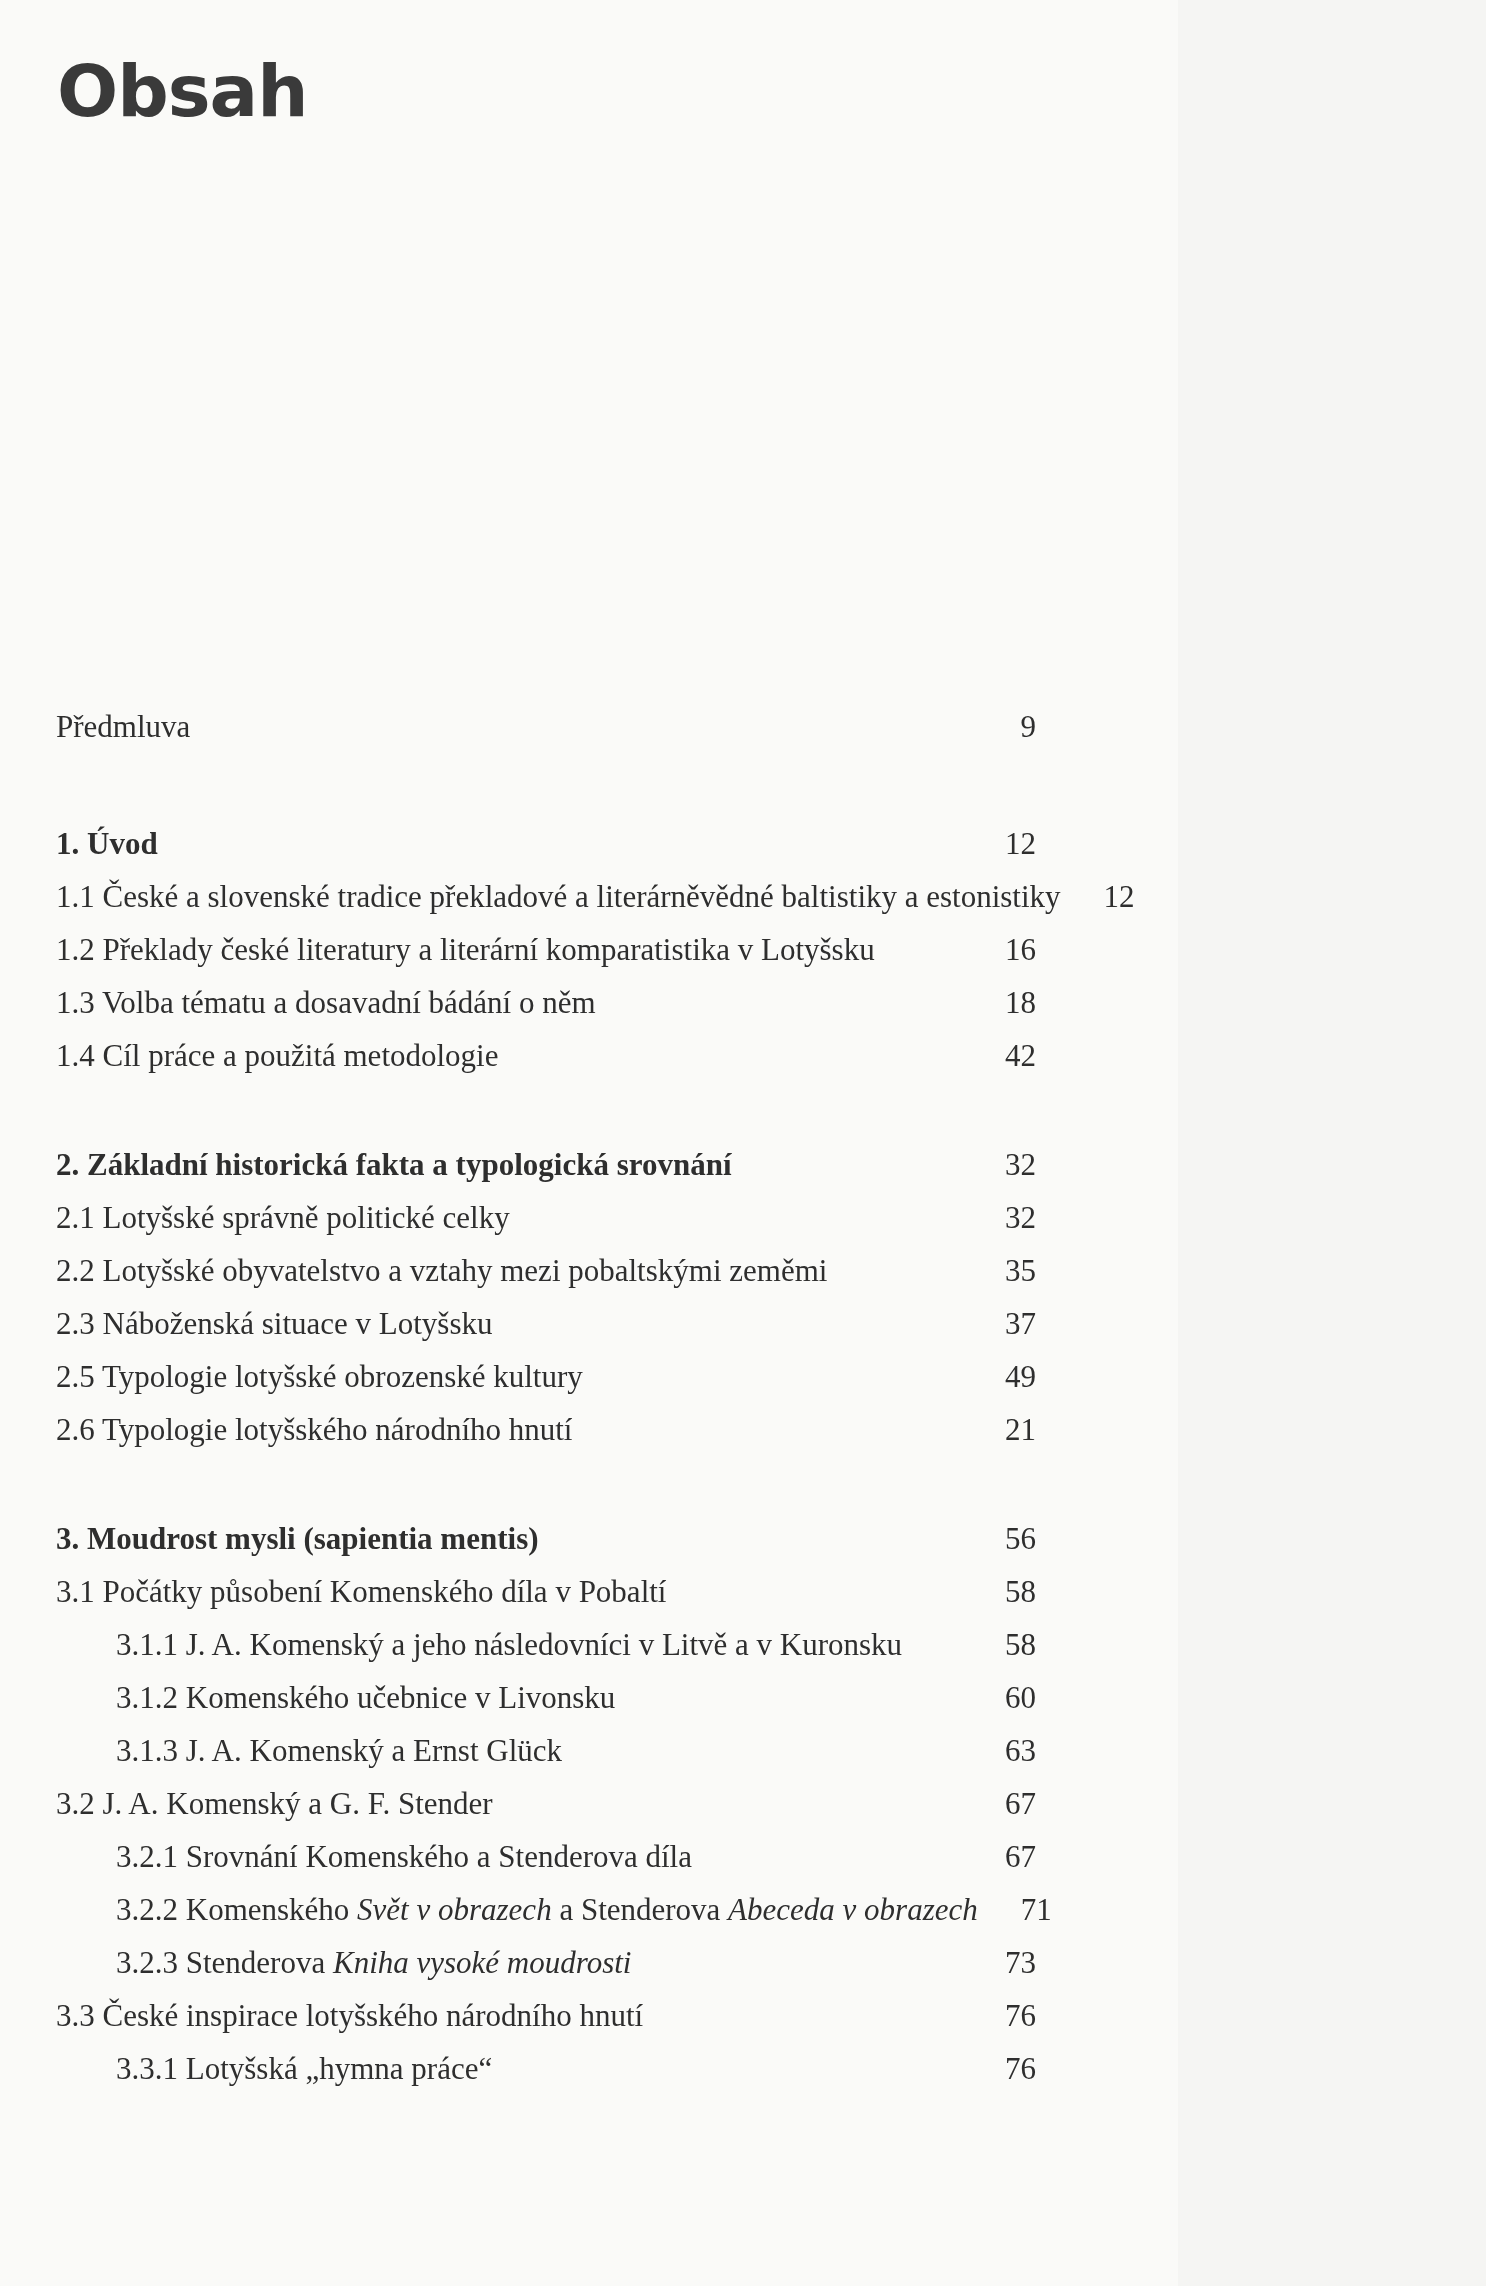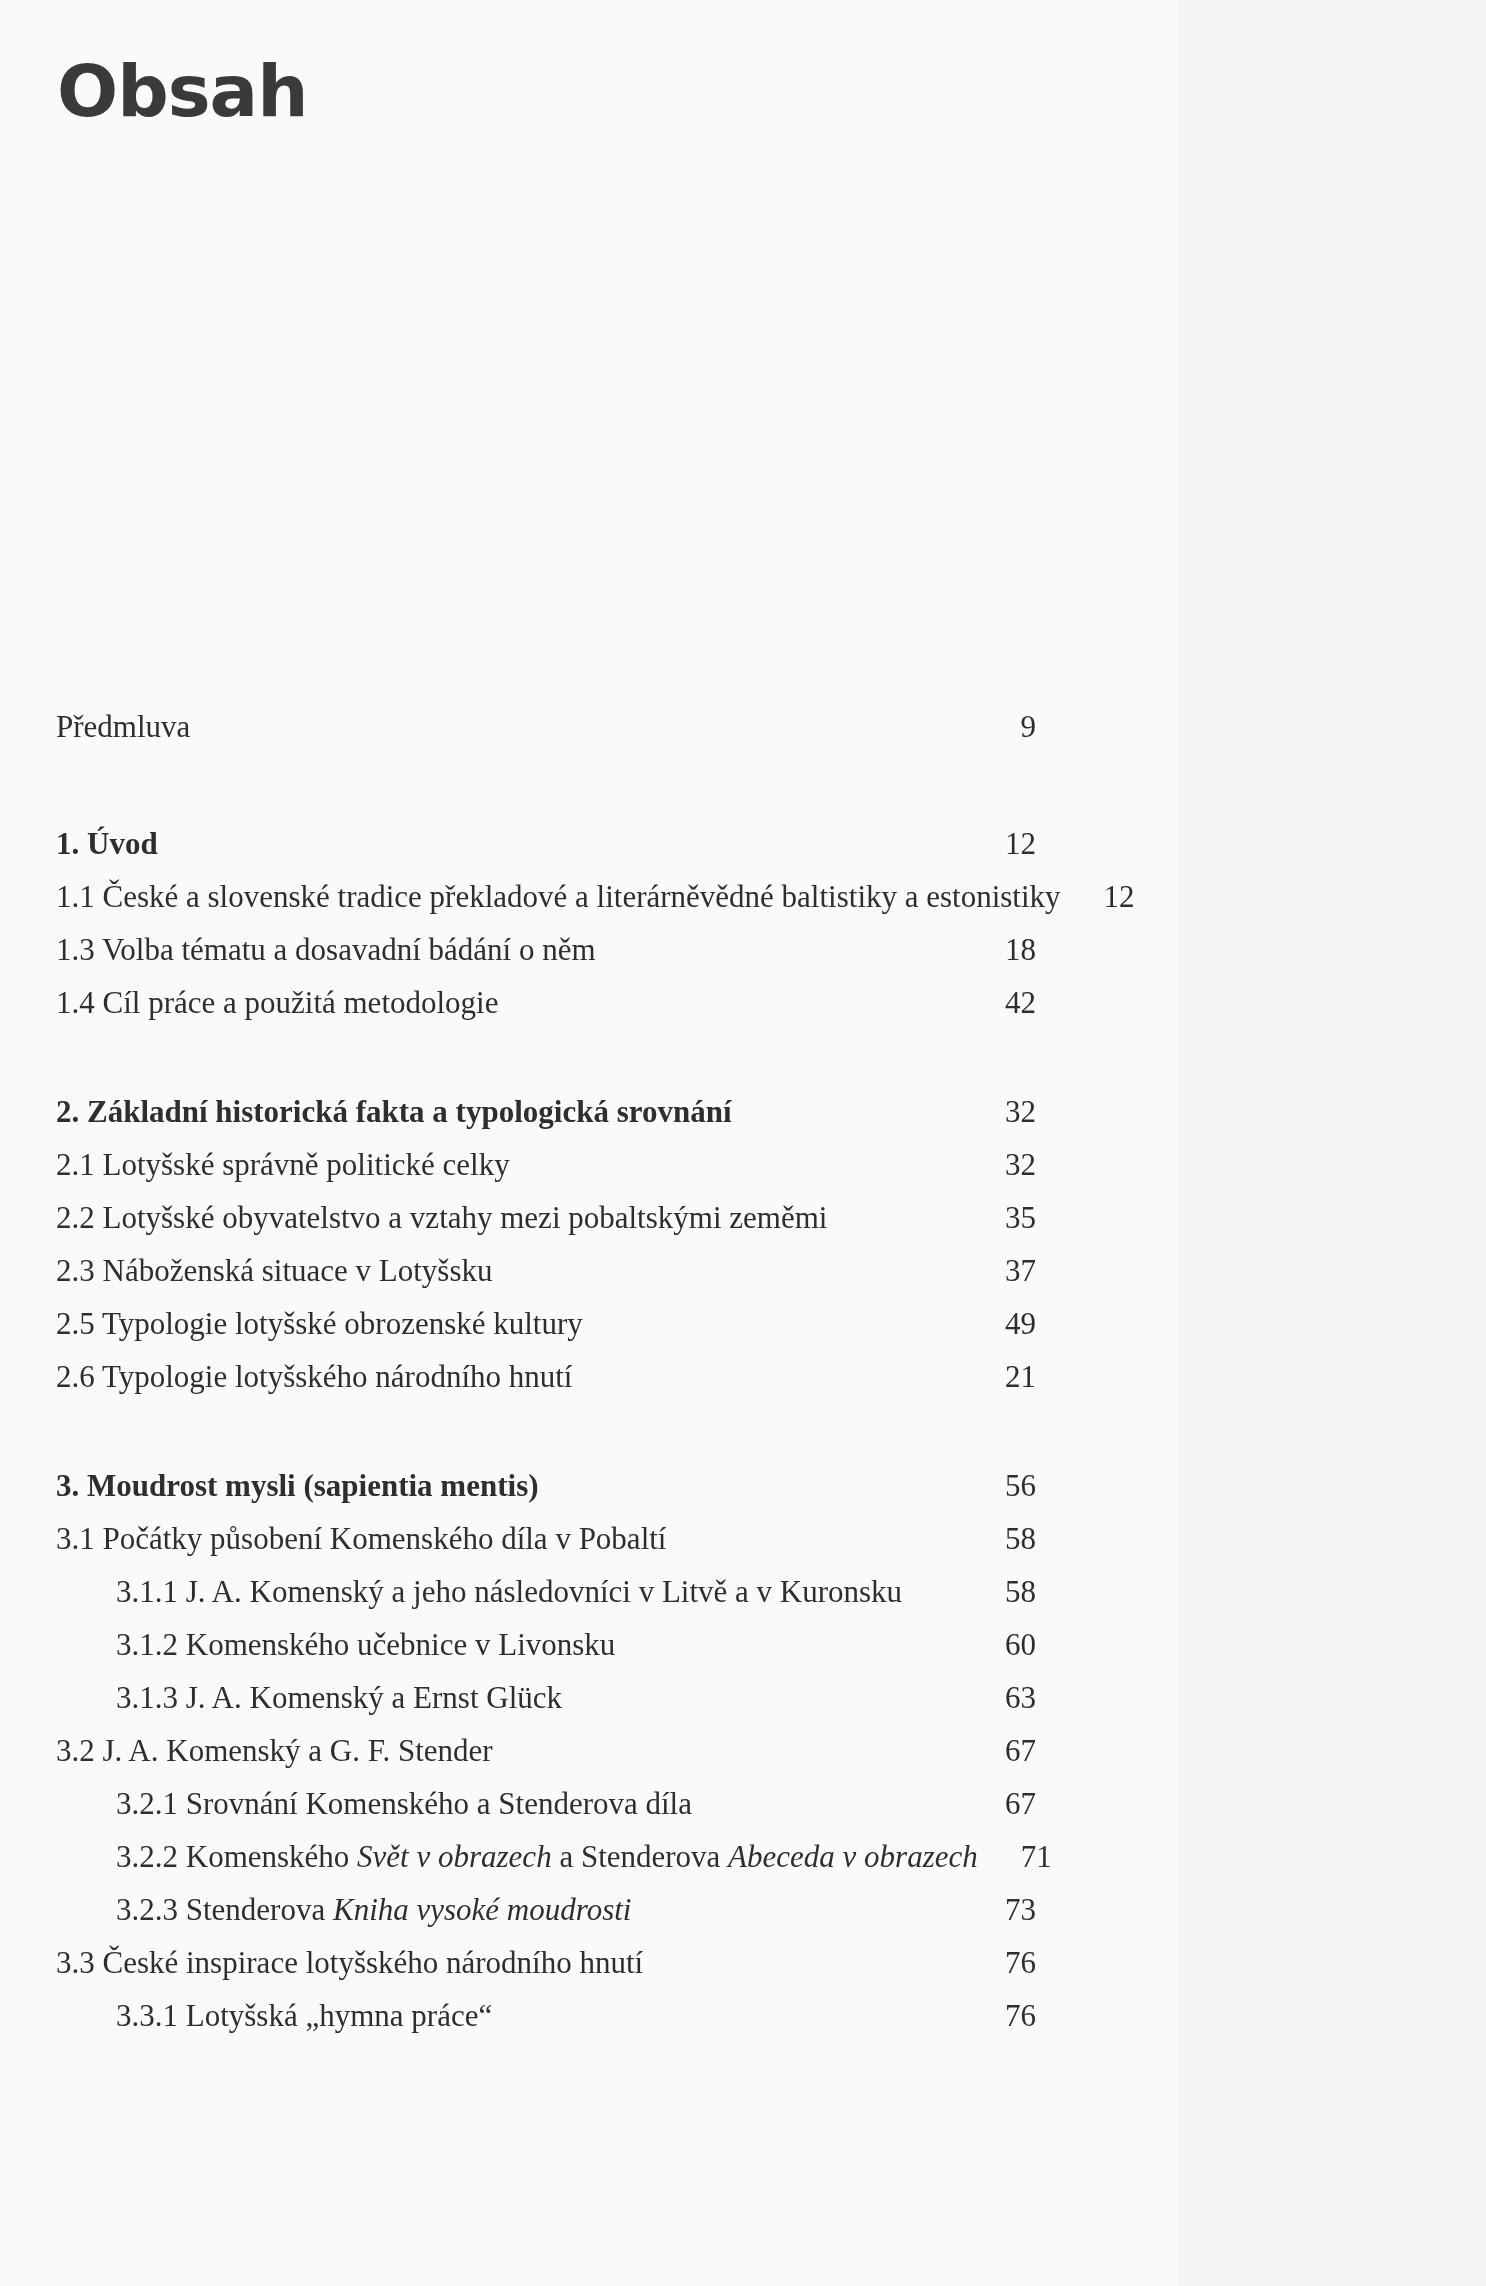--- a/index.html
+++ b/index.html
@@ -45,20 +45,24 @@
     </div>
 
     <section class="group first-gap">
       <div class="row heading">
         <span class="label">1. Úvod</span>
         <span class="pagenum">12</span>
       </div>
       <div class="row">
         <span class="label">1.1 České a slovenské tradice překladové a literárněvědné baltistiky a estonistiky</span>
         <span class="pagenum">12</span>
+      </div>
+      <div class="row">
+        <span class="label">1.2 Překlady české literatury a literární komparatistika v Lotyšsku</span>
+        <span class="pagenum">16</span>
       </div>
       <div class="row">
         <span class="label">1.3 Volba tématu a dosavadní bádání o něm</span>
         <span class="pagenum">18</span>
       </div>
       <div class="row">
         <span class="label">1.4 Cíl práce a použitá metodologie</span>
         <span class="pagenum">42</span>
       </div>
     </section>

